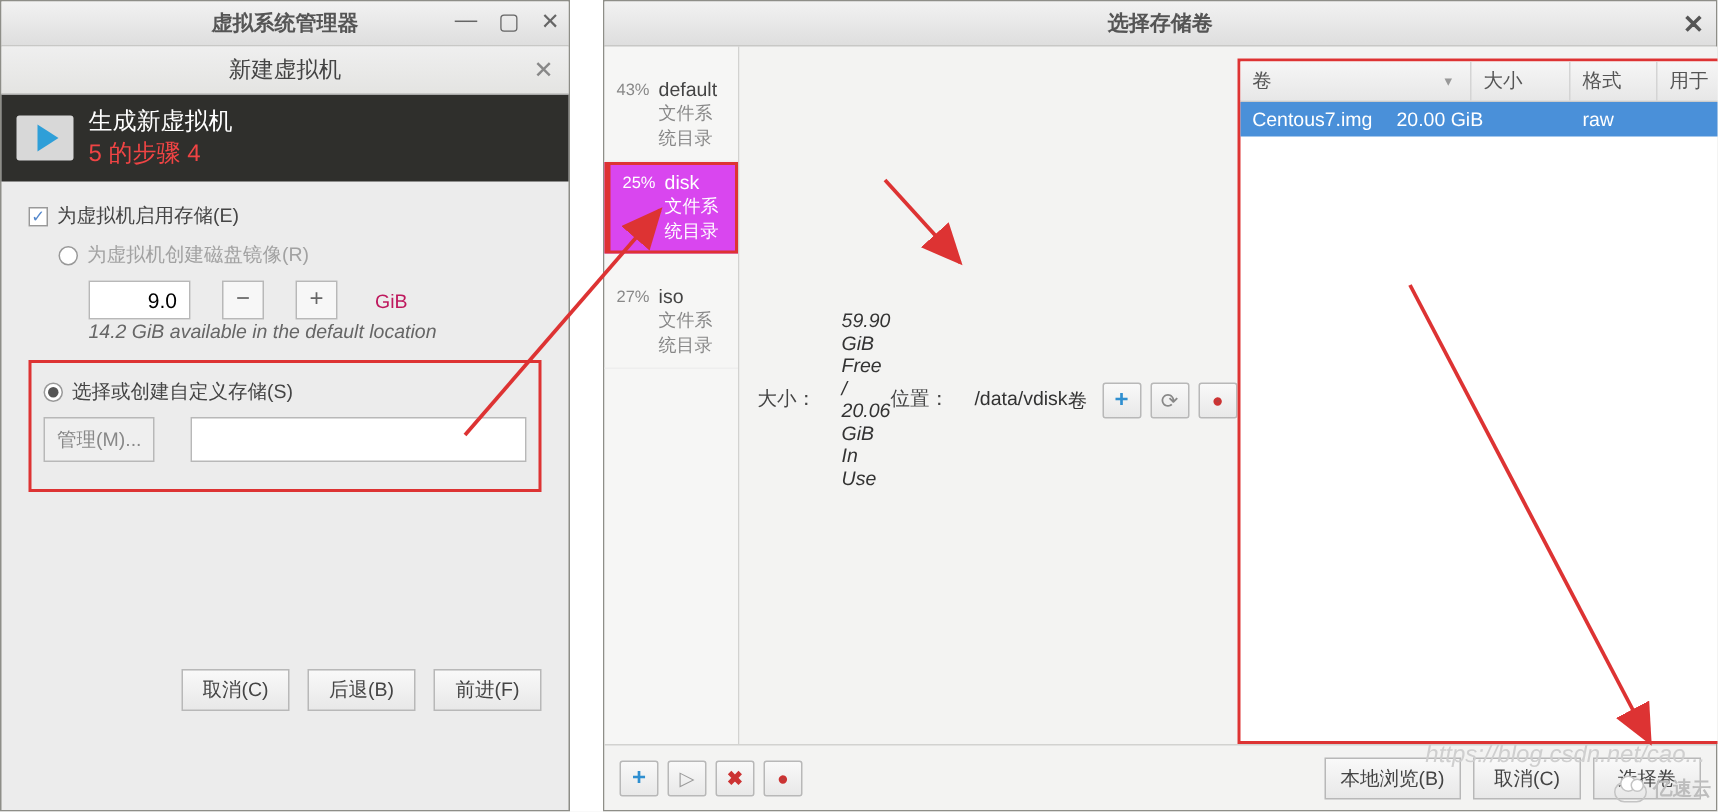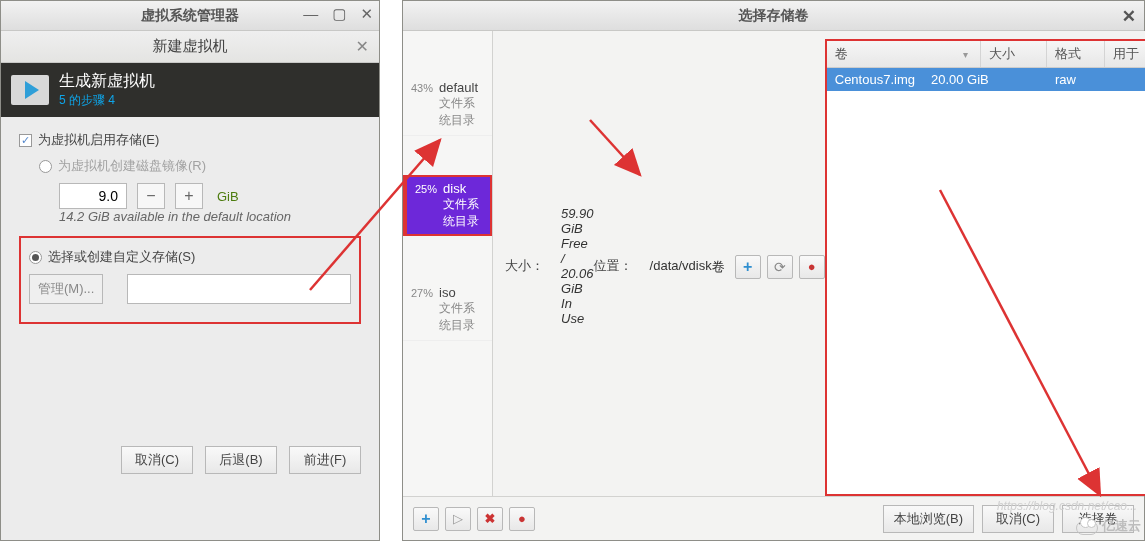--- a/index.html
+++ b/index.html
@@ -32,36 +32,36 @@
   .banner .play-icon {
     width: 38px; height: 30px; background: #d8d8d8; position: relative; border-radius: 2px;
     display:flex; align-items:center; justify-content:center;
   }
   .banner .play-icon::before{
     content:""; width:0; height:0; border-left:14px solid #2f9fd8; border-top:9px solid transparent; border-bottom:9px solid transparent;
     margin-left:3px;
   }
   .banner .bt { display:flex; flex-direction:column; }
   .banner .bt .t1 { font-size:16px; }
-  .banner .bt .t2 { font-size:12px; color:#0ea5e9; }
+  .banner .bt .t2 { font-size:16px; color:#ef4444; }
 
   .form-area { padding: 14px 18px 10px 18px; color:#444; }
   .row { display:flex; align-items:center; gap:6px; margin-bottom:8px; }
   .check { width:13px; height:13px; border:1px solid #999; background:#fff; display:inline-flex; align-items:center; justify-content:center; font-size:11px; color:#5588cc; }
   .check.checked::before { content:"✓"; }
   .radio { width:13px; height:13px; border:1px solid #999; border-radius:50%; background:#fff; display:inline-flex; align-items:center; justify-content:center; }
   .radio.on::before { content:""; width:7px; height:7px; background:#555; border-radius:50%; }
   .indent { margin-left:20px;text-align:right; }
 
-  .spin-row { display:flex; align-items:center; gap:10px; margin-left:40px; }
+  .spin-row { display:flex; align-items:center; gap:21px; margin-left:40px; }
   .spin-input {
     width:68px; height:26px; border:1px solid #b8b8b8; background:#fff; text-align:right; padding:0 8px; font-size:14px;
   }
   .spinbtn { width:28px; height:26px; border:1px solid #b8b8b8; background:#f7f7f7; font-size:16px; color:#666; display:flex; align-items:center; justify-content:center; cursor:pointer;}
-  .unit { color:#4d7c0f; margin-left:4px; }
+  .unit { color:#be185d; margin-left:4px; }
   .disabled-text { color:#a2a2a2; }
 
   .note { margin-left:40px; color:#666; font-style:italic; font-size:13px; }
 
   .custom-box {
     border: 2px solid #dd3333; padding: 10px 8px; margin-top:12px;
   }
   .manage-btn {
     height:30px; border:1px solid #b8b8b8; background:#efefef; padding:0 8px; color:#888; font-size:13px;
   }
@@ -79,25 +79,25 @@
   }
   .right-titlebar {
     height:30px; background:linear-gradient(#f2f2f2,#dedede); display:flex; align-items:center; justify-content:center;
     color:#555; font-weight:bold; font-size:14px; position:relative; border-bottom:1px solid #c8c8c6;
   }
   .right-titlebar .x { position:absolute; right:8px; top:5px; font-size:17px; color:#555; cursor:pointer;}
 
   .right-body { display:flex; height:calc(100% - 30px - 44px); }
 
   .pool-list { width:187px; background:#f6f6f5; border-right:1px solid #d2d2d0; }
-  .pool-item { padding:10px 8px 6px 8px; display:flex; gap:6px; align-items:flex-start; border-bottom:1px solid #eee; cursor:pointer;margin-top:39px;}
+  .pool-item { padding:21px 8px 6px 8px; display:flex; gap:6px; align-items:flex-start; border-bottom:1px solid #eee; cursor:pointer;}
   .pool-item .pct { font-size:11px; color:#888; width:28px; text-align:right; padding-top:2px;}
   .pool-item .txt .n { font-size:13px; color:#444;}
   .pool-item .txt .s { font-size:12px; color:#888;}
-  .pool-item.selected { background:#6d28d9; }
+  .pool-item.selected { background:#d946ef; }
   .pool-item.selected .n, .pool-item.selected .s, .pool-item.selected .pct { color:#fff; }
   .pool-item.boxed { border:2px solid #dd3333; border-left:4px solid #dd3333; padding-top:4px; padding-bottom:4px;}
 
   .detail { flex:1; background:#f3f3f2; padding:8px 12px 0 12px; display:flex; flex-direction:row; }
   .meta-row { display:flex; align-items:center; gap:8px; margin-bottom:4px; font-size:13px; }
   .meta-row .lbl { color:#444; min-width:48px; }
   .meta-row .val { color:#333; }
   .meta-row .italic { font-style:italic; }
 
   .vol-toolbar { display:flex; align-items:center; gap:6px; margin:4px 0 6px 0;}
@@ -129,21 +129,21 @@
   .vol-row .c-use { width:70px;}
 
   .right-footer {
     height:44px; border-top:1px solid #d2d2d0; display:flex; align-items:center; justify-content:space-between;
     padding:0 10px; background:#f3f3f2;
   }
   .left-tools { display:flex; gap:6px;}
   .right-tools { display:flex; gap:8px;}
 
   .watermark {
-    position:absolute; right:8px; bottom:28px; color:#cfcfcf; font-size:12px; font-style:italic; white-space:nowrap; pointer-events:none;
+    position:absolute; right:8px; bottom:28px; color:#cfcfcf; font-size:16px; font-style:italic; white-space:nowrap; pointer-events:none;
   }
   .brand {
     position:absolute; right:4px; bottom:6px; color:#bdbdbd; font-size:13px; font-weight:bold; display:flex; align-items:flex-end; gap:4px; pointer-events:none;
   }
   .cloud { width:22px; height:14px; border:1px solid #c4c4c4; border-radius:10px; position:relative;}
   .cloud::before{content:"";position:absolute;left:3px;top:-5px;width:9px;height:9px;border:1px solid #c4c4c4;border-radius:50%;background:#fff;}
   .cloud::after{content:"";position:absolute;left:10px;top:-3px;width:7px;height:7px;border:1px solid #c4c4c4;border-radius:50%;background:#fff;}
 
   
   svg.arrows { position:absolute; left:0; top:0; pointer-events:none; }

